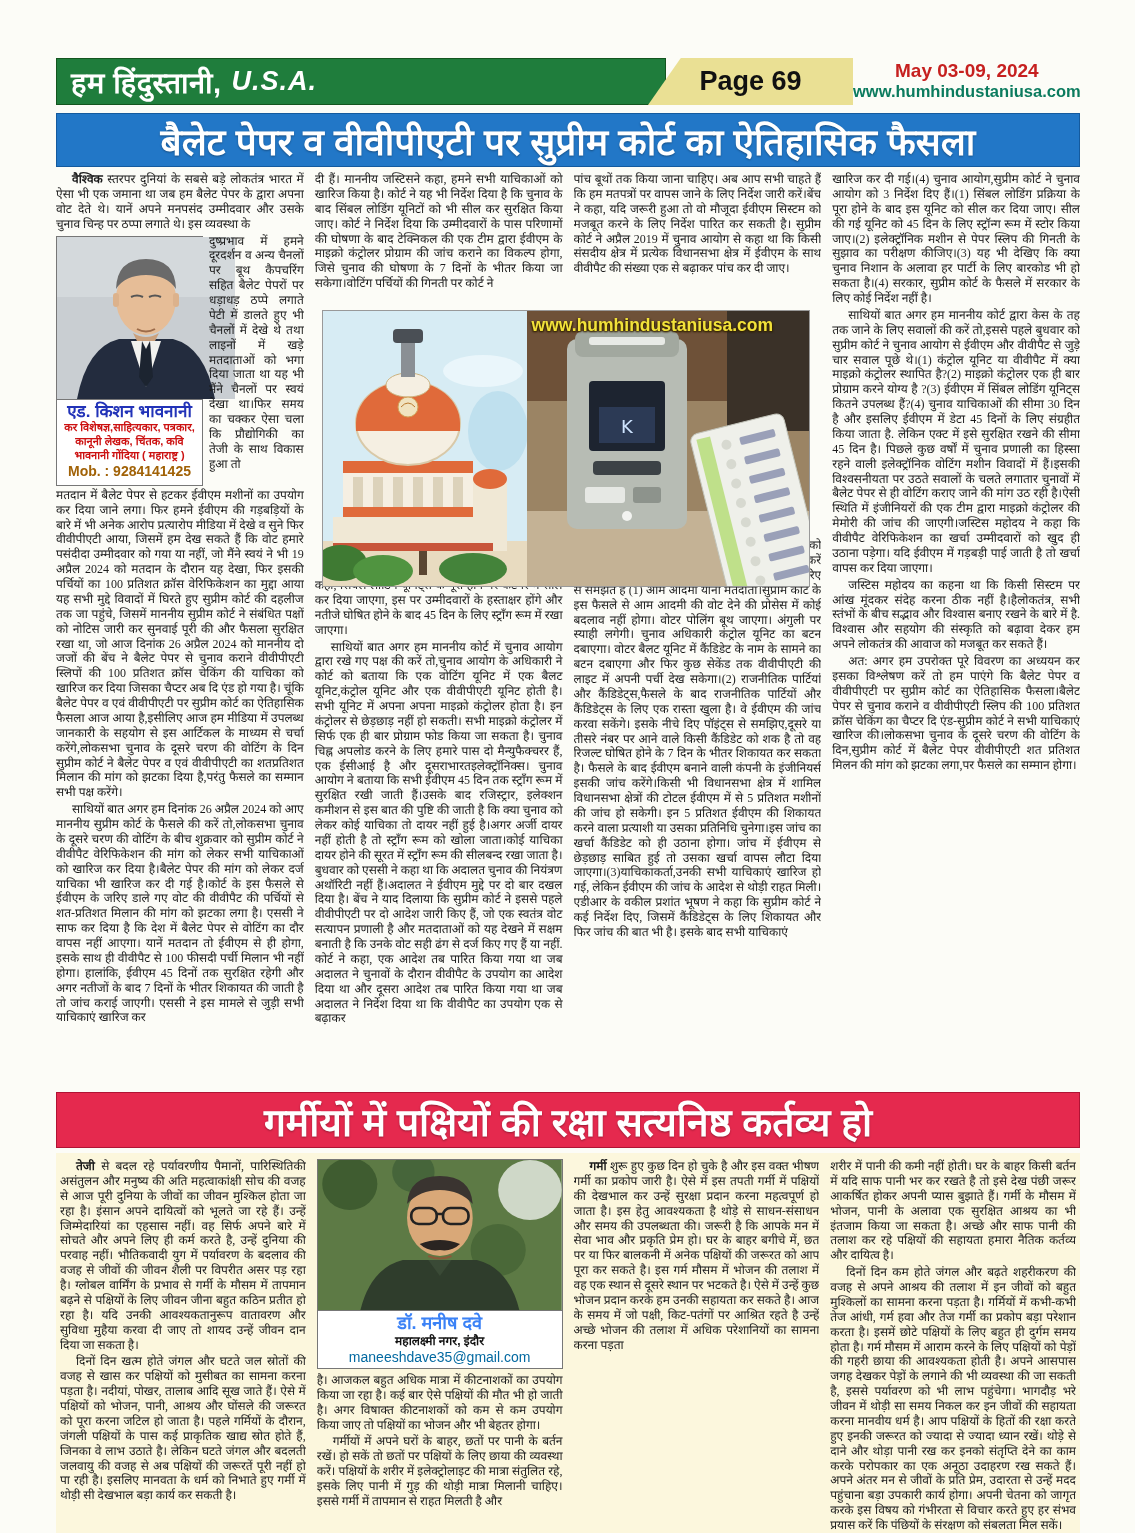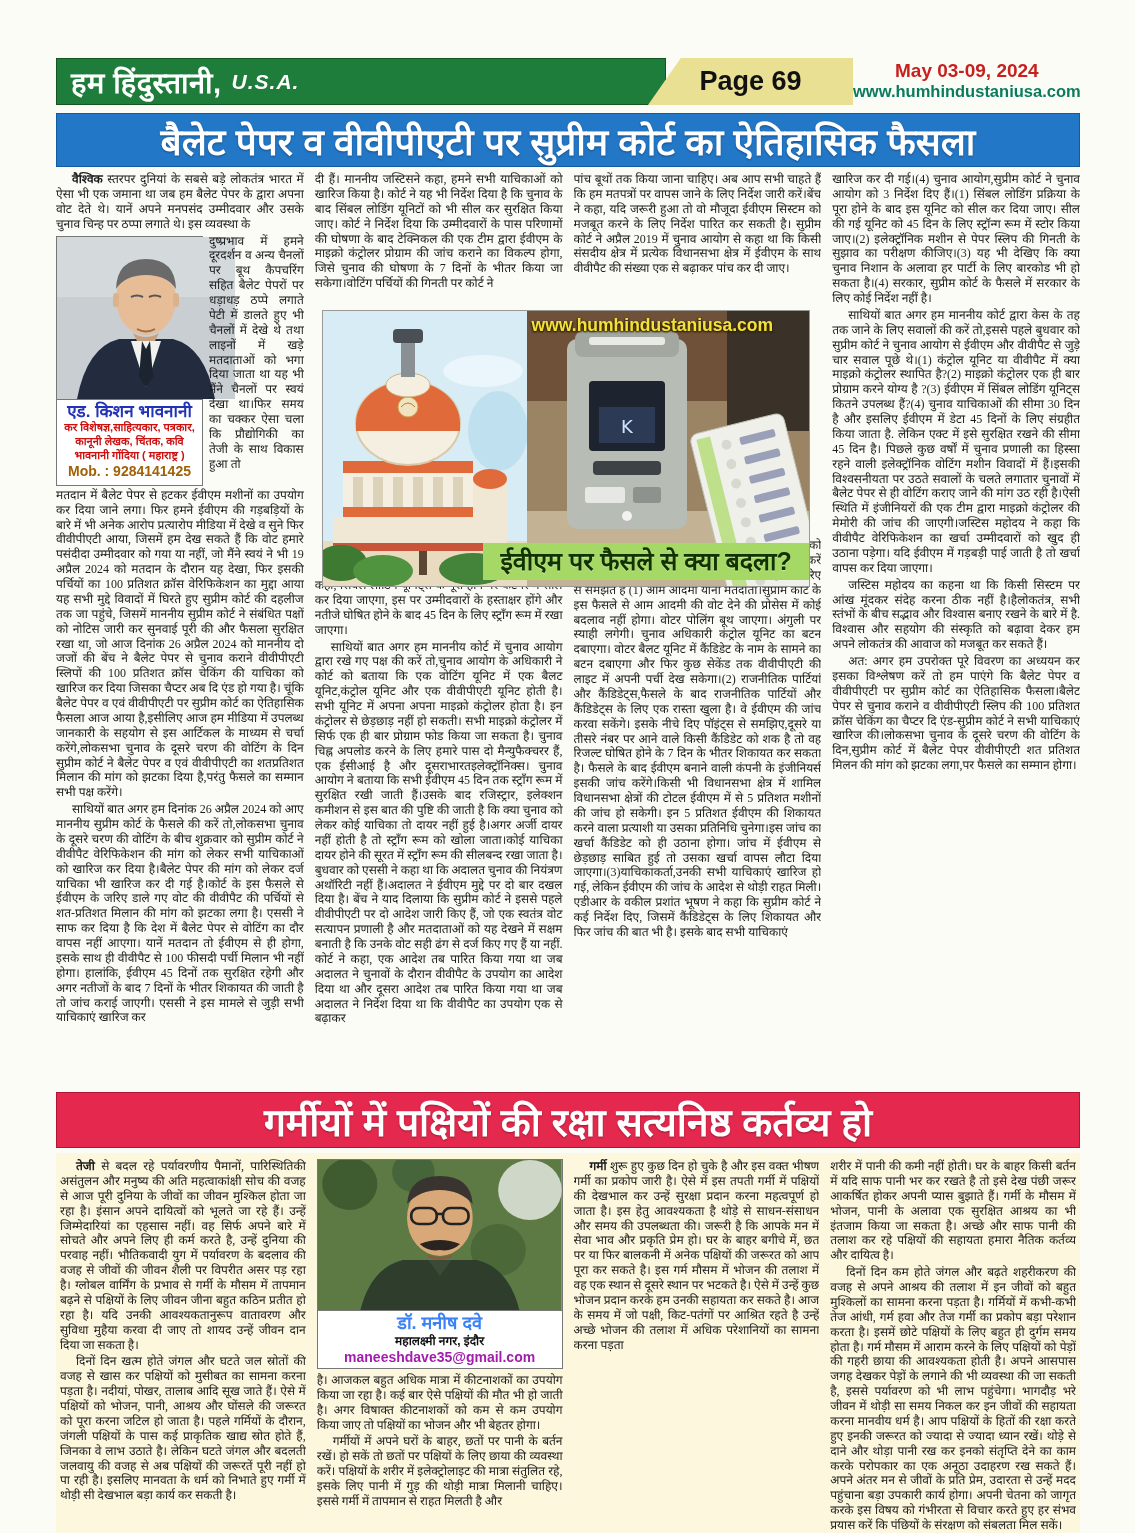--- a/index.html
+++ b/index.html
@@ -12,21 +12,21 @@
   .content { position:absolute; left:56px; top:58px; width:1024px; }
 
   
   .masthead { display:flex; align-items:stretch; height:47px; }
   .brand-box {
     flex:0 0 610px; background:#1f7d3c; border:1px solid #14551f;
     color:#ffffff; display:flex; align-items:center; padding-left:14px;
     font-family:"Liberation Sans",sans-serif; font-weight:bold; font-size:29px;
     letter-spacing:.5px; white-space:nowrap;
   }
-  .brand-suffix { font-style:italic; font-size:21px; margin-left:10px; letter-spacing:1px; }
+  .brand-suffix { font-style:italic; font-size:27px; margin-left:10px; letter-spacing:1px; }
   .page-badge {
     flex:0 0 205px; background:#eae094; margin-left:-18px;
     clip-path:polygon(16% 0, 100% 0, 100% 100%, 0 100%);
     display:flex; align-items:center; justify-content:center;
     font-family:"Liberation Sans",sans-serif; font-weight:bold; font-size:27px; color:#111;
   }
   .issue-info { flex:1; text-align:center; line-height:1.15; padding-top:2px;
     font-family:"Liberation Sans",sans-serif; }
   .issue-date { color:#c6201f; font-weight:bold; font-size:19px; }
   .issue-site { color:#0b7b5e; font-weight:bold; font-size:16.5px; }
@@ -61,21 +61,21 @@
   .photo-float { float:left; width:147px; margin:2px 6px 2px 0; }
   .caption1 { border-top:1px solid #777; text-align:center; padding:3px 2px 4px 2px;
     font-family:"Liberation Sans",sans-serif; }
   .cap-name-blue { color:#2233b8; font-weight:bold; font-size:17px; line-height:1.1; }
   .cap-red { color:#cc1111; font-weight:bold; font-size:11px; line-height:1.25; }
   .cap-mob { color:#a16207; font-weight:bold; font-size:14px; margin-top:1px; }
   .photo-box2 { border:1px solid #777; background:#fff; margin-bottom:4px; }
   .caption2 { border-top:1px solid #777; text-align:center; padding:2px; font-family:"Liberation Sans",sans-serif; }
   .cap-name-red { color:#3b82f6; font-weight:bold; font-size:18px; line-height:1.15; }
   .cap-addr { color:#111; font-weight:bold; font-size:12px; }
-  .cap-mail { color:#a21caf; font-weight:bold; font-size:14px; }
+  .cap-mail { color:#0369a1; font-weight:normal; font-size:14px; }
 
   
   .evm-figure {
     position:absolute; left:266px; top:138px; width:488px; height:277px;
     border:1px solid #999; background:#c9b894; overflow:hidden;
   }
   .evm-inner { display:flex; width:100%; height:100%; }
   .evm-left { width:42%; height:100%; }
   .evm-right { width:58%; height:100%; }
   .evm-watermark {
@@ -237,21 +237,20 @@
                   <rect x="228" y="204" width="36" height="8" rx="2"></rect>
                     <rect x="228" y="224" width="36" height="8" rx="2"></rect>
                   <rect x="228" y="244" width="36" height="8" rx="2"></rect>
                     <rect x="228" y="264" width="36" height="8" rx="2"></rect>
                 </g>
               </g>
             </svg>
           </div>
         </div>
         <div class="evm-watermark">www.humhindustaniusa.com</div>
-        <figcaption class="evm-caption">ईवीएम पर फैसले से क्या बदला?</figcaption>
       </figure>
     </section>
 
     <div class="bar bar-red">गर्मीयों में पक्षियों की रक्षा सत्यनिष्ठ कर्तव्य हो</div>
 
     <section class="cols a2">
 
       <div class="col">
         <p><b class="lead">तेजी</b><span> से बदल रहे पर्यावरणीय पैमानों, पारिस्थितिकी असंतुलन और मनुष्य की अति महत्वाकांक्षी सोच की वजह से आज पूरी दुनिया के जीवों का जीवन मुश्किल होता जा रहा है। इंसान अपने दायित्वों को भूलते जा रहे हैं। उन्हें जिम्मेदारियां का एहसास नहीं। वह सिर्फ अपने बारे में सोचते और अपने लिए ही कर्म करते है, उन्हें दुनिया की परवाह नहीं। भौतिकवादी युग में पर्यावरण के बदलाव की वजह से जीवों की जीवन शैली पर विपरीत असर पड़ रहा है। ग्लोबल वार्मिंग के प्रभाव से गर्मी के मौसम में तापमान बढ़ने से पक्षियों के लिए जीवन जीना बहुत कठिन प्रतीत हो रहा है। यदि उनकी आवश्यकतानुरूप वातावरण और सुविधा मुहैया करवा दी जाए तो शायद उन्हें जीवन दान दिया जा सकता है।</span></p>
         <p>दिनों दिन खत्म होते जंगल और घटते जल स्रोतों की वजह से खास कर पक्षियों को मुसीबत का सामना करना पड़ता है। नदीयां, पोखर, तालाब आदि सूख जाते हैं। ऐसे में पक्षियों को भोजन, पानी, आश्रय और घोंसले की जरूरत को पूरा करना जटिल हो जाता है। पहले गर्मियों के दौरान, जंगली पक्षियों के पास कई प्राकृतिक खाद्य स्रोत होते हैं, जिनका वे लाभ उठाते है। लेकिन घटते जंगल और बदलती जलवायु की वजह से अब पक्षियों की जरूरतें पूरी नहीं हो पा रही है। इसलिए मानवता के धर्म को निभाते हुए गर्मी में थोड़ी सी देखभाल बड़ा कार्य कर सकती है।</p>

